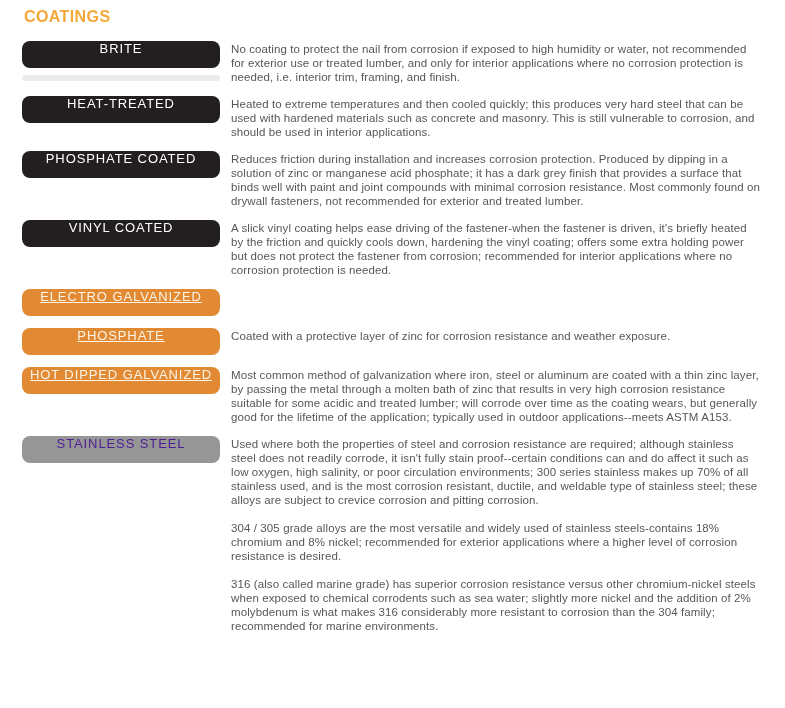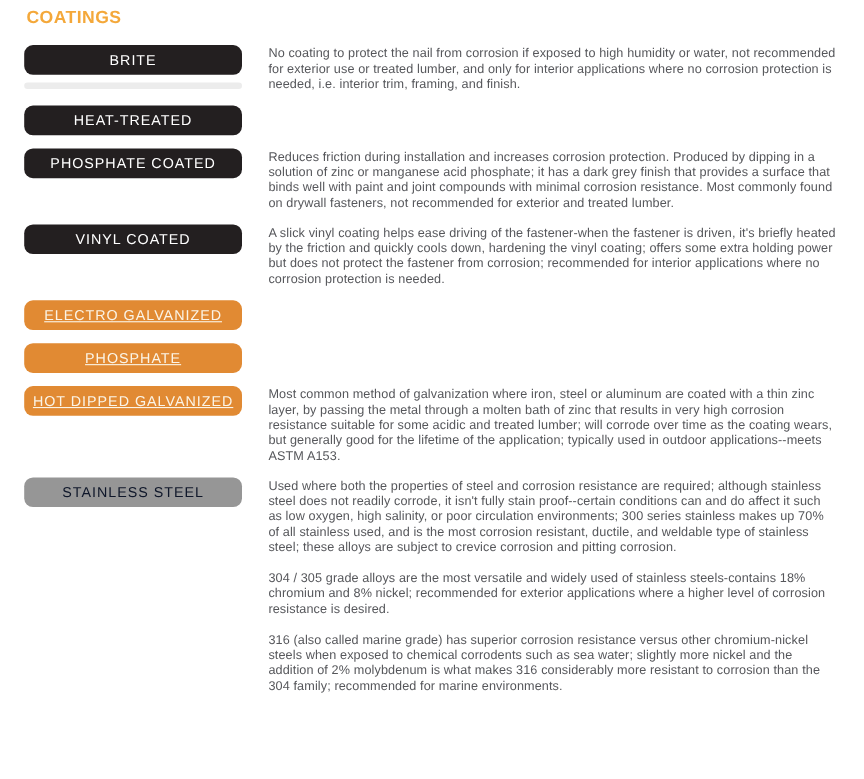--- a/index.html
+++ b/index.html
@@ -33,44 +33,43 @@
     display: flex;
     align-items: flex-start;
     gap: 11px;
     margin-bottom: 12px;
   }
   .pill-col { flex: 0 0 198px; width: 198px; }
   .pill {
     height: 27px;
     border-radius: 8px;
     display: flex;
-    align-items: center;
+    align-items: flex-start;
     justify-content: center;
     color: #ffffff;
     font-size: 13px;
     letter-spacing: 0.9px;
     white-space: nowrap;
   }
   .pill-dark   { background: var(--dark);   color: #ffffff; }
   .pill-orange { background: var(--orange); color: #FBF4E6; text-decoration: underline; }
-  .pill-gray   { background: var(--gray);   color: #0f172a; }
+  .pill-gray   { background: var(--gray);   color: #4c1d95; }
   .pill-shadow {
     height: 6px;
     border-radius: 3px;
     background: #ececec;
     margin-top: 7px;
   }
   .desc {
     flex: 1;
     color: var(--body);
     font-size: 11.5px;
     line-height: 14px;
     padding-top: 1px;
     letter-spacing: 0.1px;
-    margin-left: 13px;
   }
   .desc p { margin: 0 0 14px 0; }
   .desc p:last-child { margin-bottom: 0; }
 </style>
 </head>
 <body>
 
 <div class="page">
   <h1 class="title">COATINGS</h1>
   <div class="rows" id="rows">
@@ -83,20 +82,23 @@
         </div>
         <div class="desc">
           <p>No coating to protect the nail from corrosion if exposed to high humidity or water, not recommended for exterior use or treated lumber, and only for interior applications where no corrosion protection is needed, i.e. interior trim, framing, and finish.</p>
         </div>
       </div>
       <div class="row">
         <div class="pill-col">
           <div class="pill pill-dark">
             <span>HEAT-TREATED</span>
           </div>
+        </div>
+        <div class="desc">
+          <p>Heated to extreme temperatures and then cooled quickly; this produces very hard steel that can be used with hardened materials such as concrete and masonry. This is still vulnerable to corrosion, and should be used in interior applications.</p>
         </div>
       </div>
       <div class="row">
         <div class="pill-col">
           <div class="pill pill-dark">
             <span>PHOSPHATE COATED</span>
           </div>
         </div>
         <div class="desc">
           <p>Reduces friction during installation and increases corrosion protection. Produced by dipping in a solution of zinc or manganese acid phosphate; it has a dark grey finish that provides a surface that binds well with paint and joint compounds with minimal corrosion resistance. Most commonly found on drywall fasteners, not recommended for exterior and treated lumber.</p>
@@ -118,20 +120,23 @@
             <span>ELECTRO GALVANIZED</span>
           </div>
         </div>
       </div>
       <div class="row">
         <div class="pill-col">
           <div class="pill pill-orange">
             <span>PHOSPHATE</span>
           </div>
         </div>
+        <div class="desc">
+          <p>Coated with a protective layer of zinc for corrosion resistance and weather exposure.</p>
+        </div>
       </div>
       <div class="row">
         <div class="pill-col">
           <div class="pill pill-orange">
             <span>HOT DIPPED GALVANIZED</span>
           </div>
         </div>
         <div class="desc">
           <p>Most common method of galvanization where iron, steel or aluminum are coated with a thin zinc layer, by passing the metal through a molten bath of zinc that results in very high corrosion resistance suitable for some acidic and treated lumber; will corrode over time as the coating wears, but generally good for the lifetime of the application; typically used in outdoor applications--meets ASTM A153.</p>
         </div>

